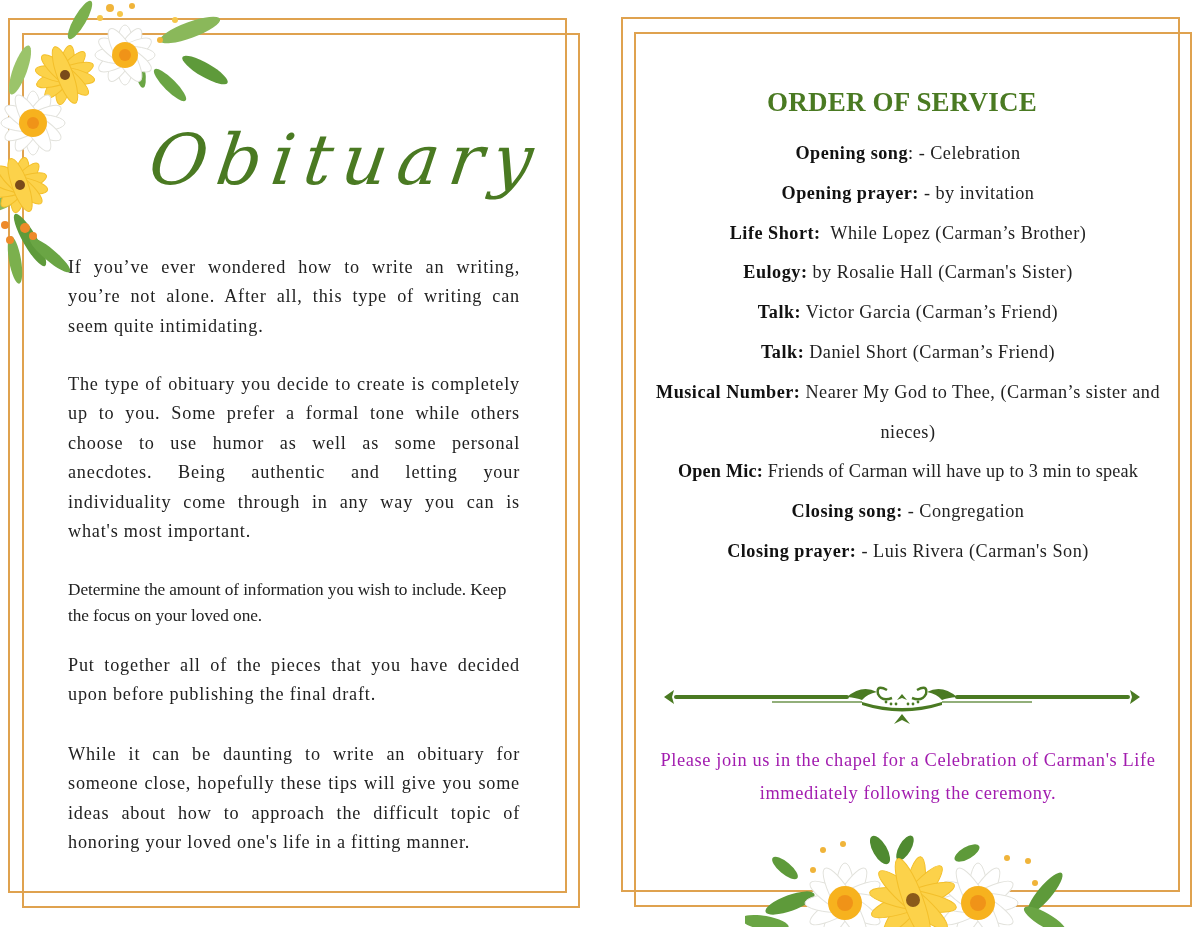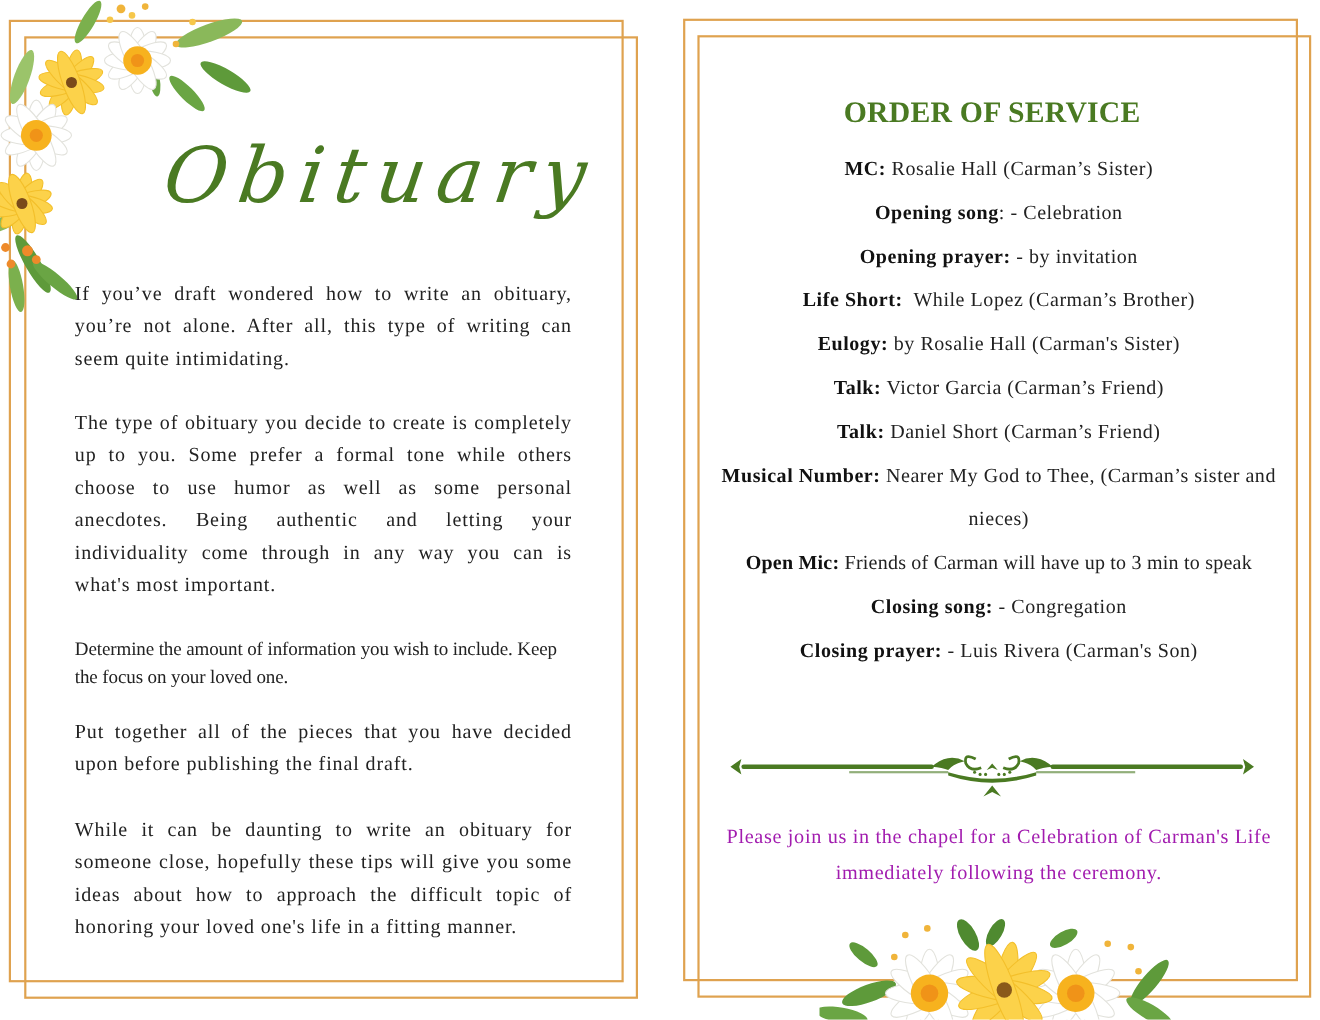--- a/index.html
+++ b/index.html
@@ -118,35 +118,34 @@
           <ellipse rx="8" ry="28" transform="rotate(130)"></ellipse>
             <ellipse rx="8" ry="28" transform="rotate(160)"></ellipse>
         </g>
         <circle r="5" fill="#7a4a1a"></circle>
       </g>
     </g>
   </svg>
 
   <div class="title-script">Obituary</div>
 
-  <p class="body-text" style="top:253px;">If you’ve draft wondered how to write an obituary, you’re not alone. After all, this type of writing can seem quite intimidating.</p>
+  <p class="body-text" style="top:253px;">If you’ve ever wondered how to write an writing, you’re not alone. After all, this type of writing can seem quite intimidating.</p>
   <p class="body-text" style="top:370px;">The type of obituary you decide to create is completely up to you. Some prefer a formal tone while others choose to use humor as well as some personal anecdotes. Being authentic and letting your individuality come through in any way you can is what's most important.</p>
   <p class="body-text tight" style="top:577px;">Determine the amount of information you wish to include. Keep the focus on your loved one.</p>
   <p class="body-text" style="top:651px;">Put together all of the pieces that you have decided upon before publishing the final draft.</p>
   <p class="body-text" style="top:740px;">While it can be daunting to write an obituary for someone close, hopefully these tips will give you some ideas about how to approach the difficult topic of honoring your loved one's life in a fitting manner.</p>
 </div>
 
 <div class="page" style="left:0;width:1200px;">
   <div class="frame" style="left:621px;top:17px;width:559px;height:875px;"></div>
   <div class="frame" style="left:634px;top:32px;width:558px;height:875px;"></div>
 
   <div class="oos-title">ORDER OF SERVICE</div>
 
   <div class="svc-list">
-    <div class="svc-item"><b>MC:</b><span> Rosalie Hall (Carman’s Sister)</span></div>
     <div class="svc-item"><b>Opening song</b><span>: - Celebration</span></div>
     <div class="svc-item"><b>Opening prayer:</b><span> - by invitation</span></div>
     <div class="svc-item"><b>Life Short:</b><span style="white-space:pre;">  While Lopez (Carman’s Brother)</span></div>
     <div class="svc-item"><b>Eulogy:</b><span> by Rosalie Hall (Carman's Sister)</span></div>
     <div class="svc-item"><b>Talk:</b><span> Victor Garcia (Carman’s Friend)</span></div>
     <div class="svc-item"><b>Talk:</b><span> Daniel Short (Carman’s Friend)</span></div>
     <div class="svc-item" style="padding:0 8px;"><b>Musical Number:</b><span> Nearer My God to Thee, (Carman’s sister and nieces)</span></div>
     <div class="svc-item" style="white-space:nowrap;letter-spacing:0.2px;"><b>Open Mic:</b><span> Friends of Carman will have up to 3 min to speak</span></div>
     <div class="svc-item"><b>Closing song:</b><span> - Congregation</span></div>
     <div class="svc-item"><b>Closing prayer:</b><span> - Luis Rivera (Carman's Son)</span></div>

